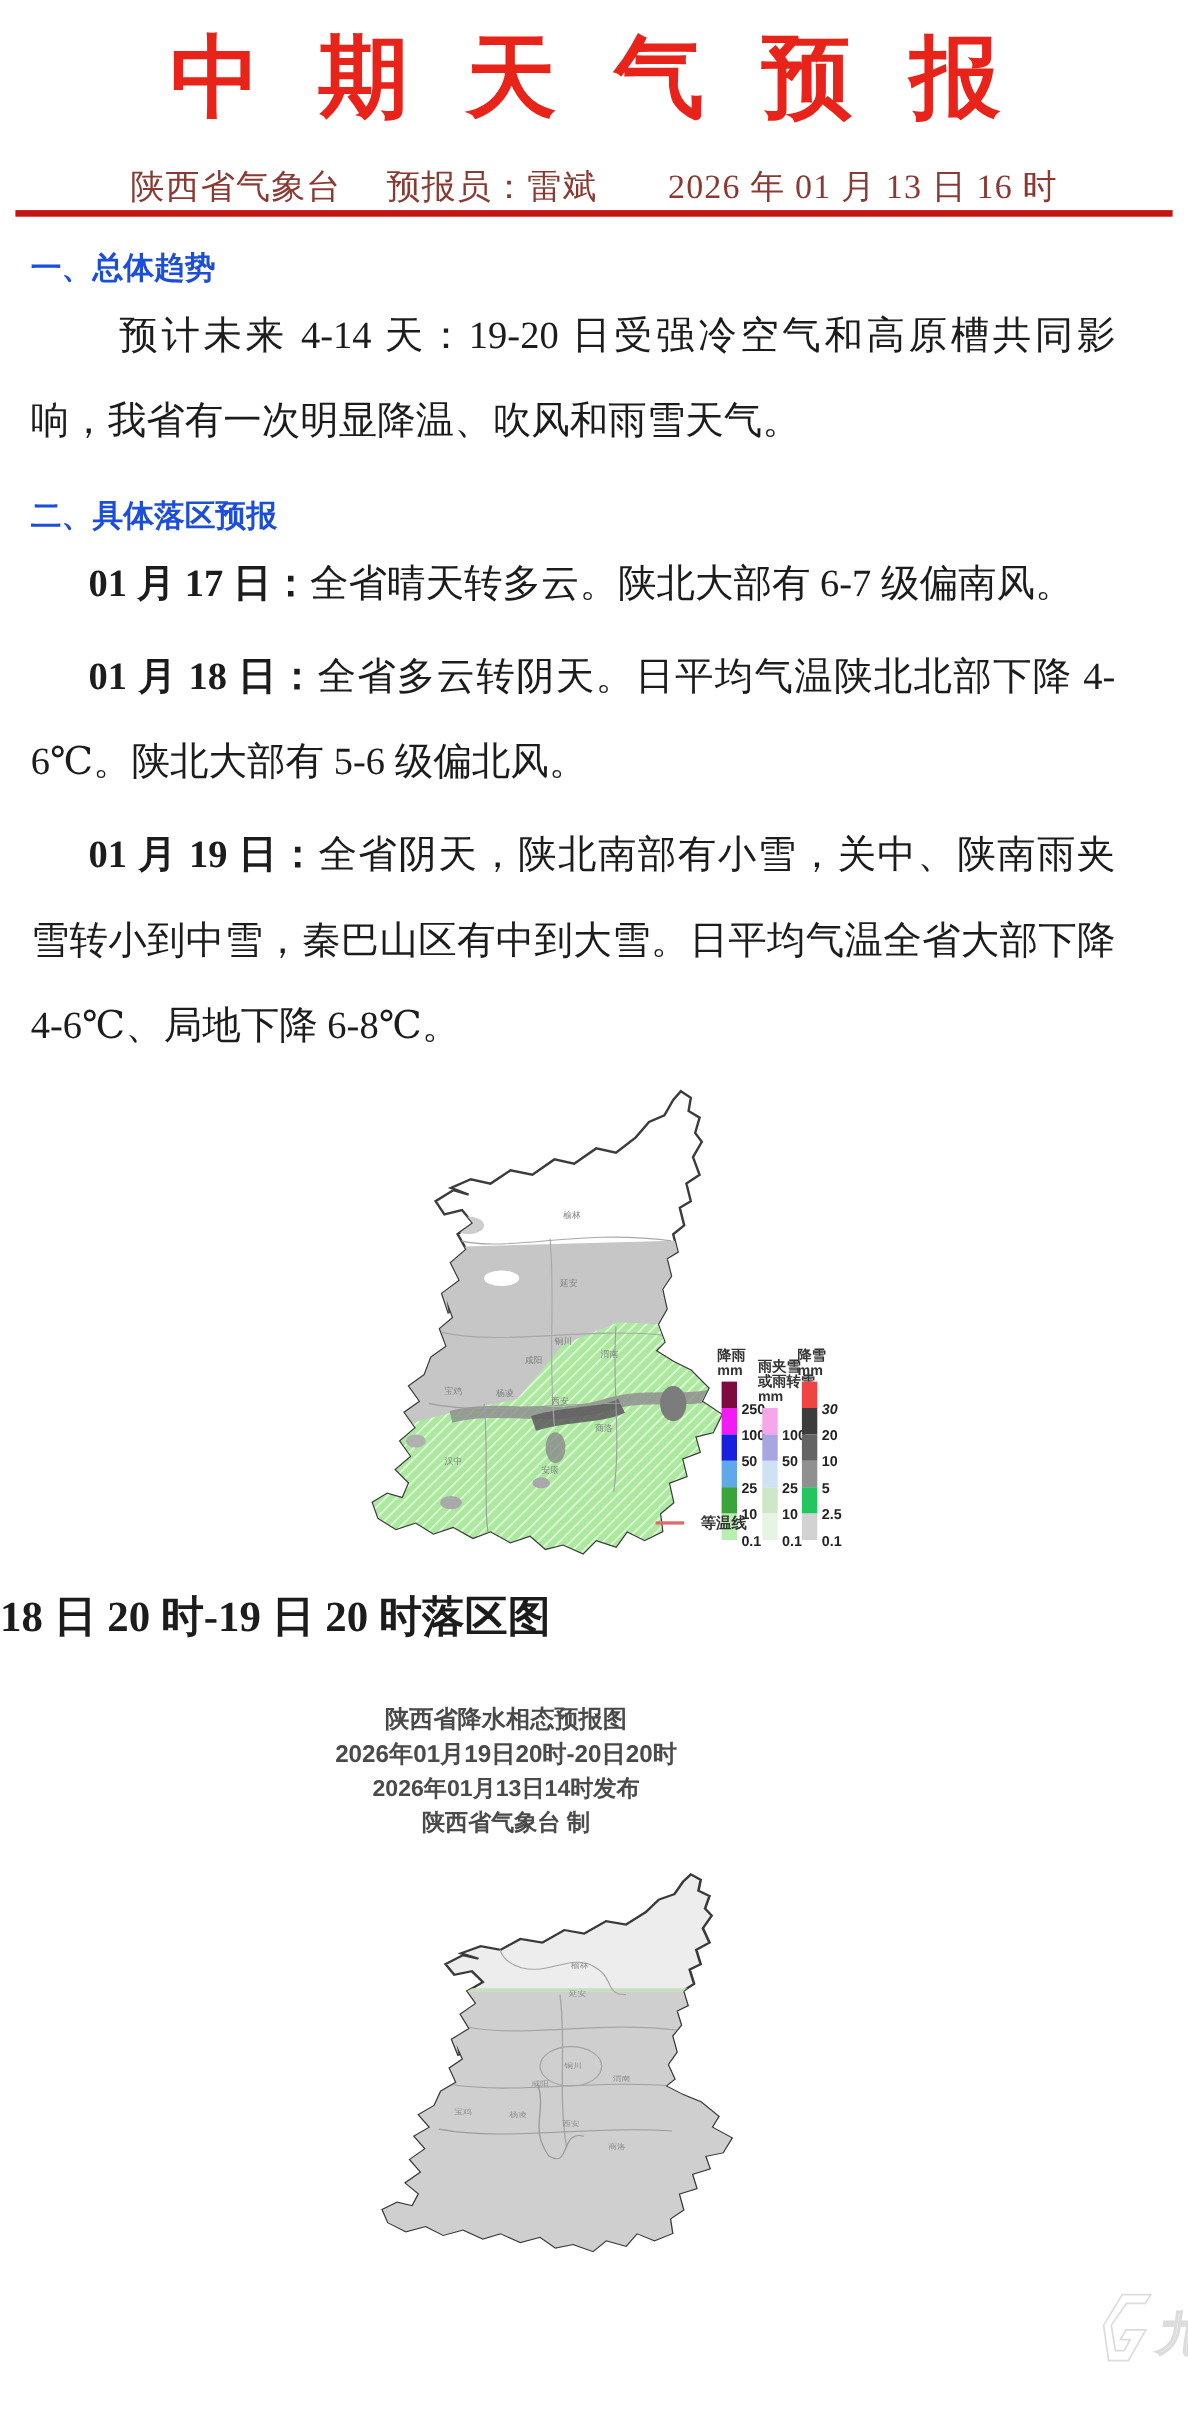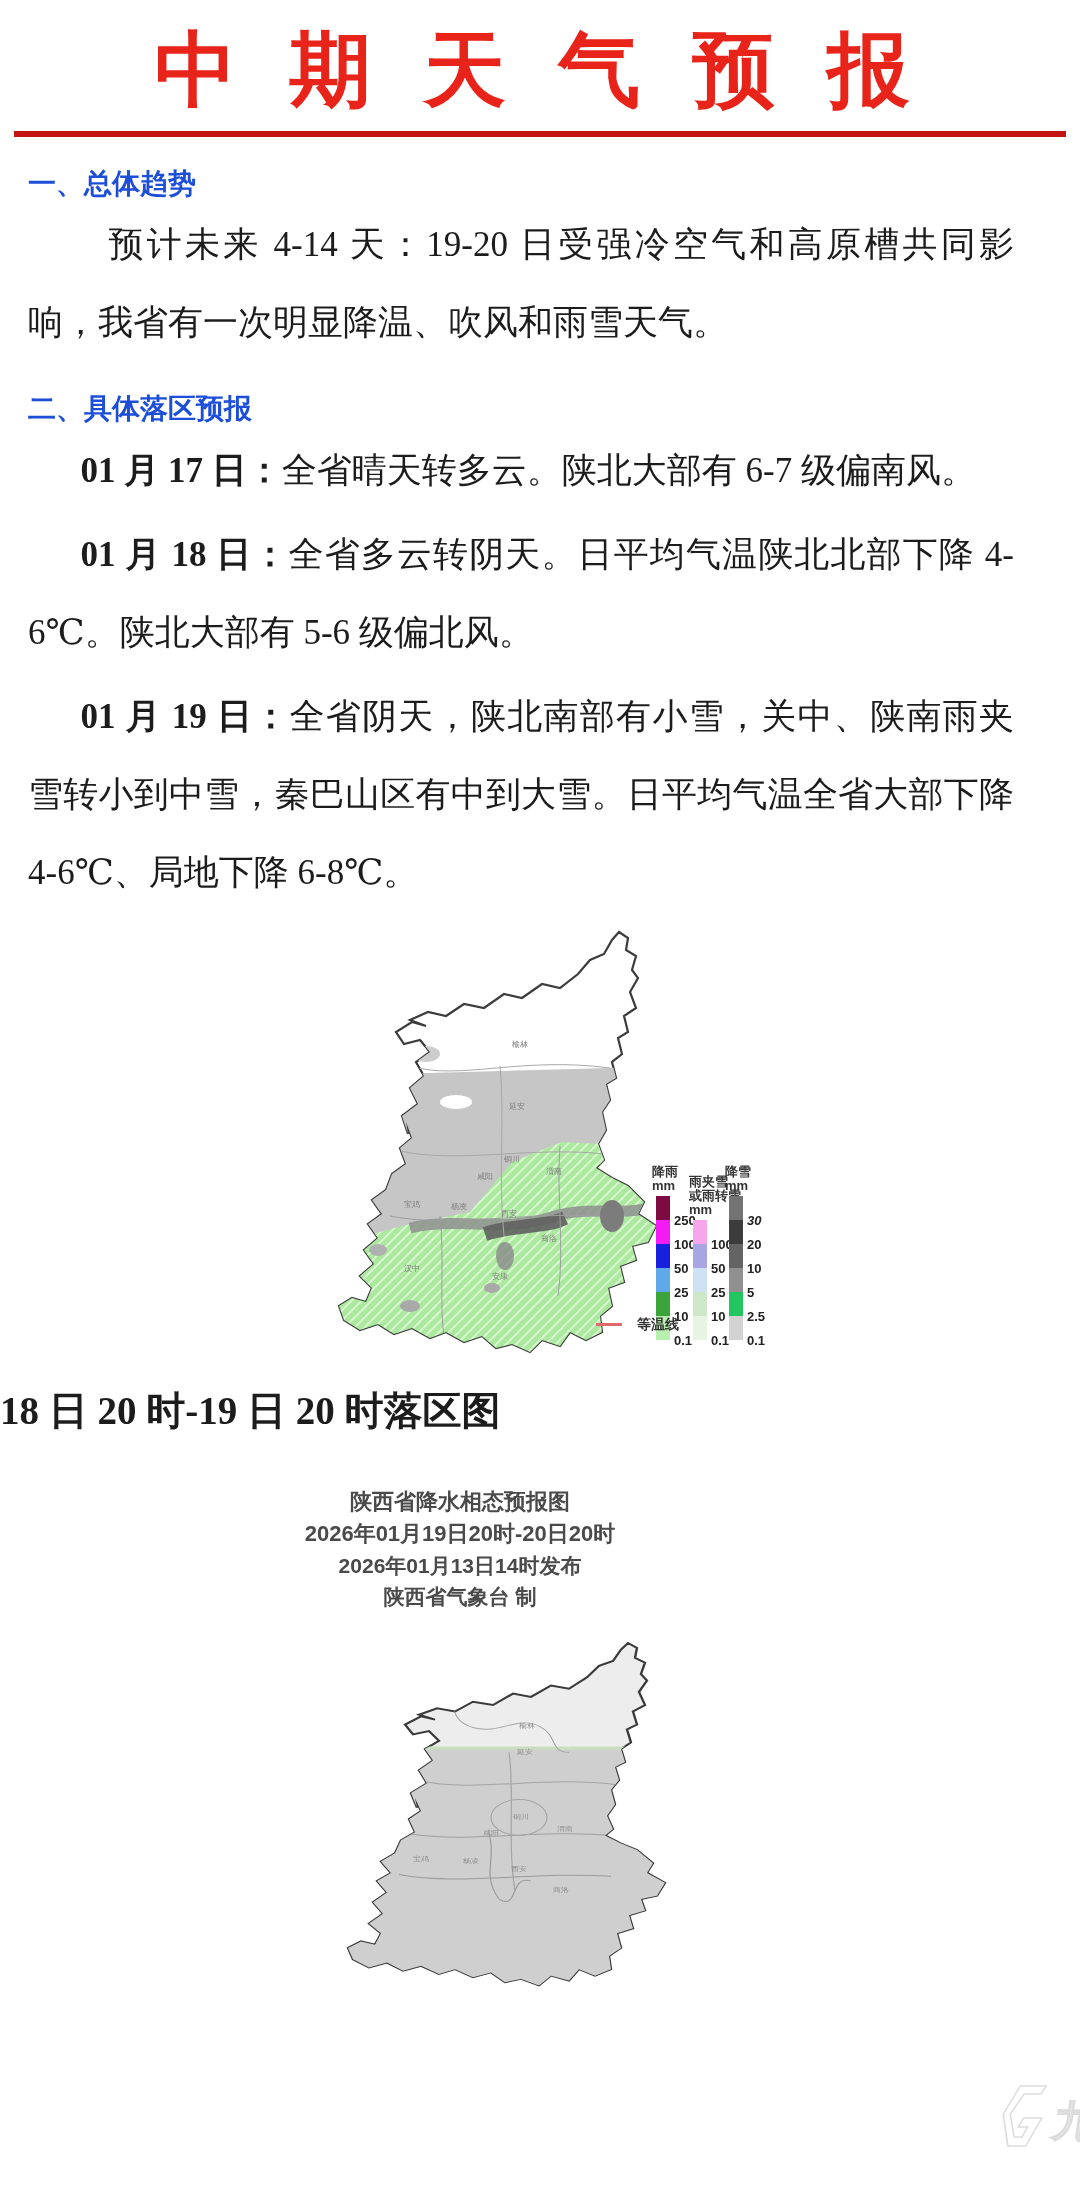--- a/index.html
+++ b/index.html
@@ -51,20 +51,21 @@
                       -webkit-text-stroke:1.5px #dcdcdc;letter-spacing:2px;
                       margin-left:4px;white-space:nowrap;}
 </style>
 </head>
 <body>
 
 <div class="doc">
 
   <div class="doc-title">中 期 天 气 预 报</div>
 
+  <div class="doc-subtitle">陕西省气象台　 预报员：雷斌　　2026 年 01 月 13 日 16 时</div>
   <div class="red-rule"></div>
 
   <div class="sec-heading">一、总体趋势</div>
   <p class="para indent2">预计未来 4-14 天：19-20 日受强冷空气和高原槽共同影响，我省有一次明显降温、吹风和雨雪天气。</p>
 
   <div class="sec-heading">二、具体落区预报</div>
 
   <p class="para indent15"><span class="date-label">01 月 17 日：</span><span>全省晴天转多云。陕北大部有 6-7 级偏南风。</span></p>
 
   <p class="para indent15"><span class="date-label">01 月 18 日：</span><span>全省多云转阴天。日平均气温陕北北部下降 4-6℃。陕北大部有 5-6 级偏北风。</span></p>
@@ -172,21 +173,21 @@
       <div class="seg" style="background: rgb(231, 244, 227);">
           <span class="seg-label">0.1</span>
         </div>
     </div>
 
     <div class="lbar" style="left:729px;top:280px;">
       <div class="lbar-title">
         <div>降雪</div>
           <div>mm</div>
       </div>
-      <div class="seg" style="background: #737373; font-style: italic;">
+      <div class="seg" style="background: #ef4444; font-style: italic;">
           <span class="seg-label">30</span>
         </div>
       <div class="seg" style="background: rgb(60, 60, 60); text-decoration: underline;">
           <span class="seg-label">20</span>
         </div>
       <div class="seg" style="background: rgb(100, 100, 100);">
           <span class="seg-label">10</span>
         </div>
       <div class="seg" style="background: rgb(144, 144, 144);">
           <span class="seg-label">5</span>

